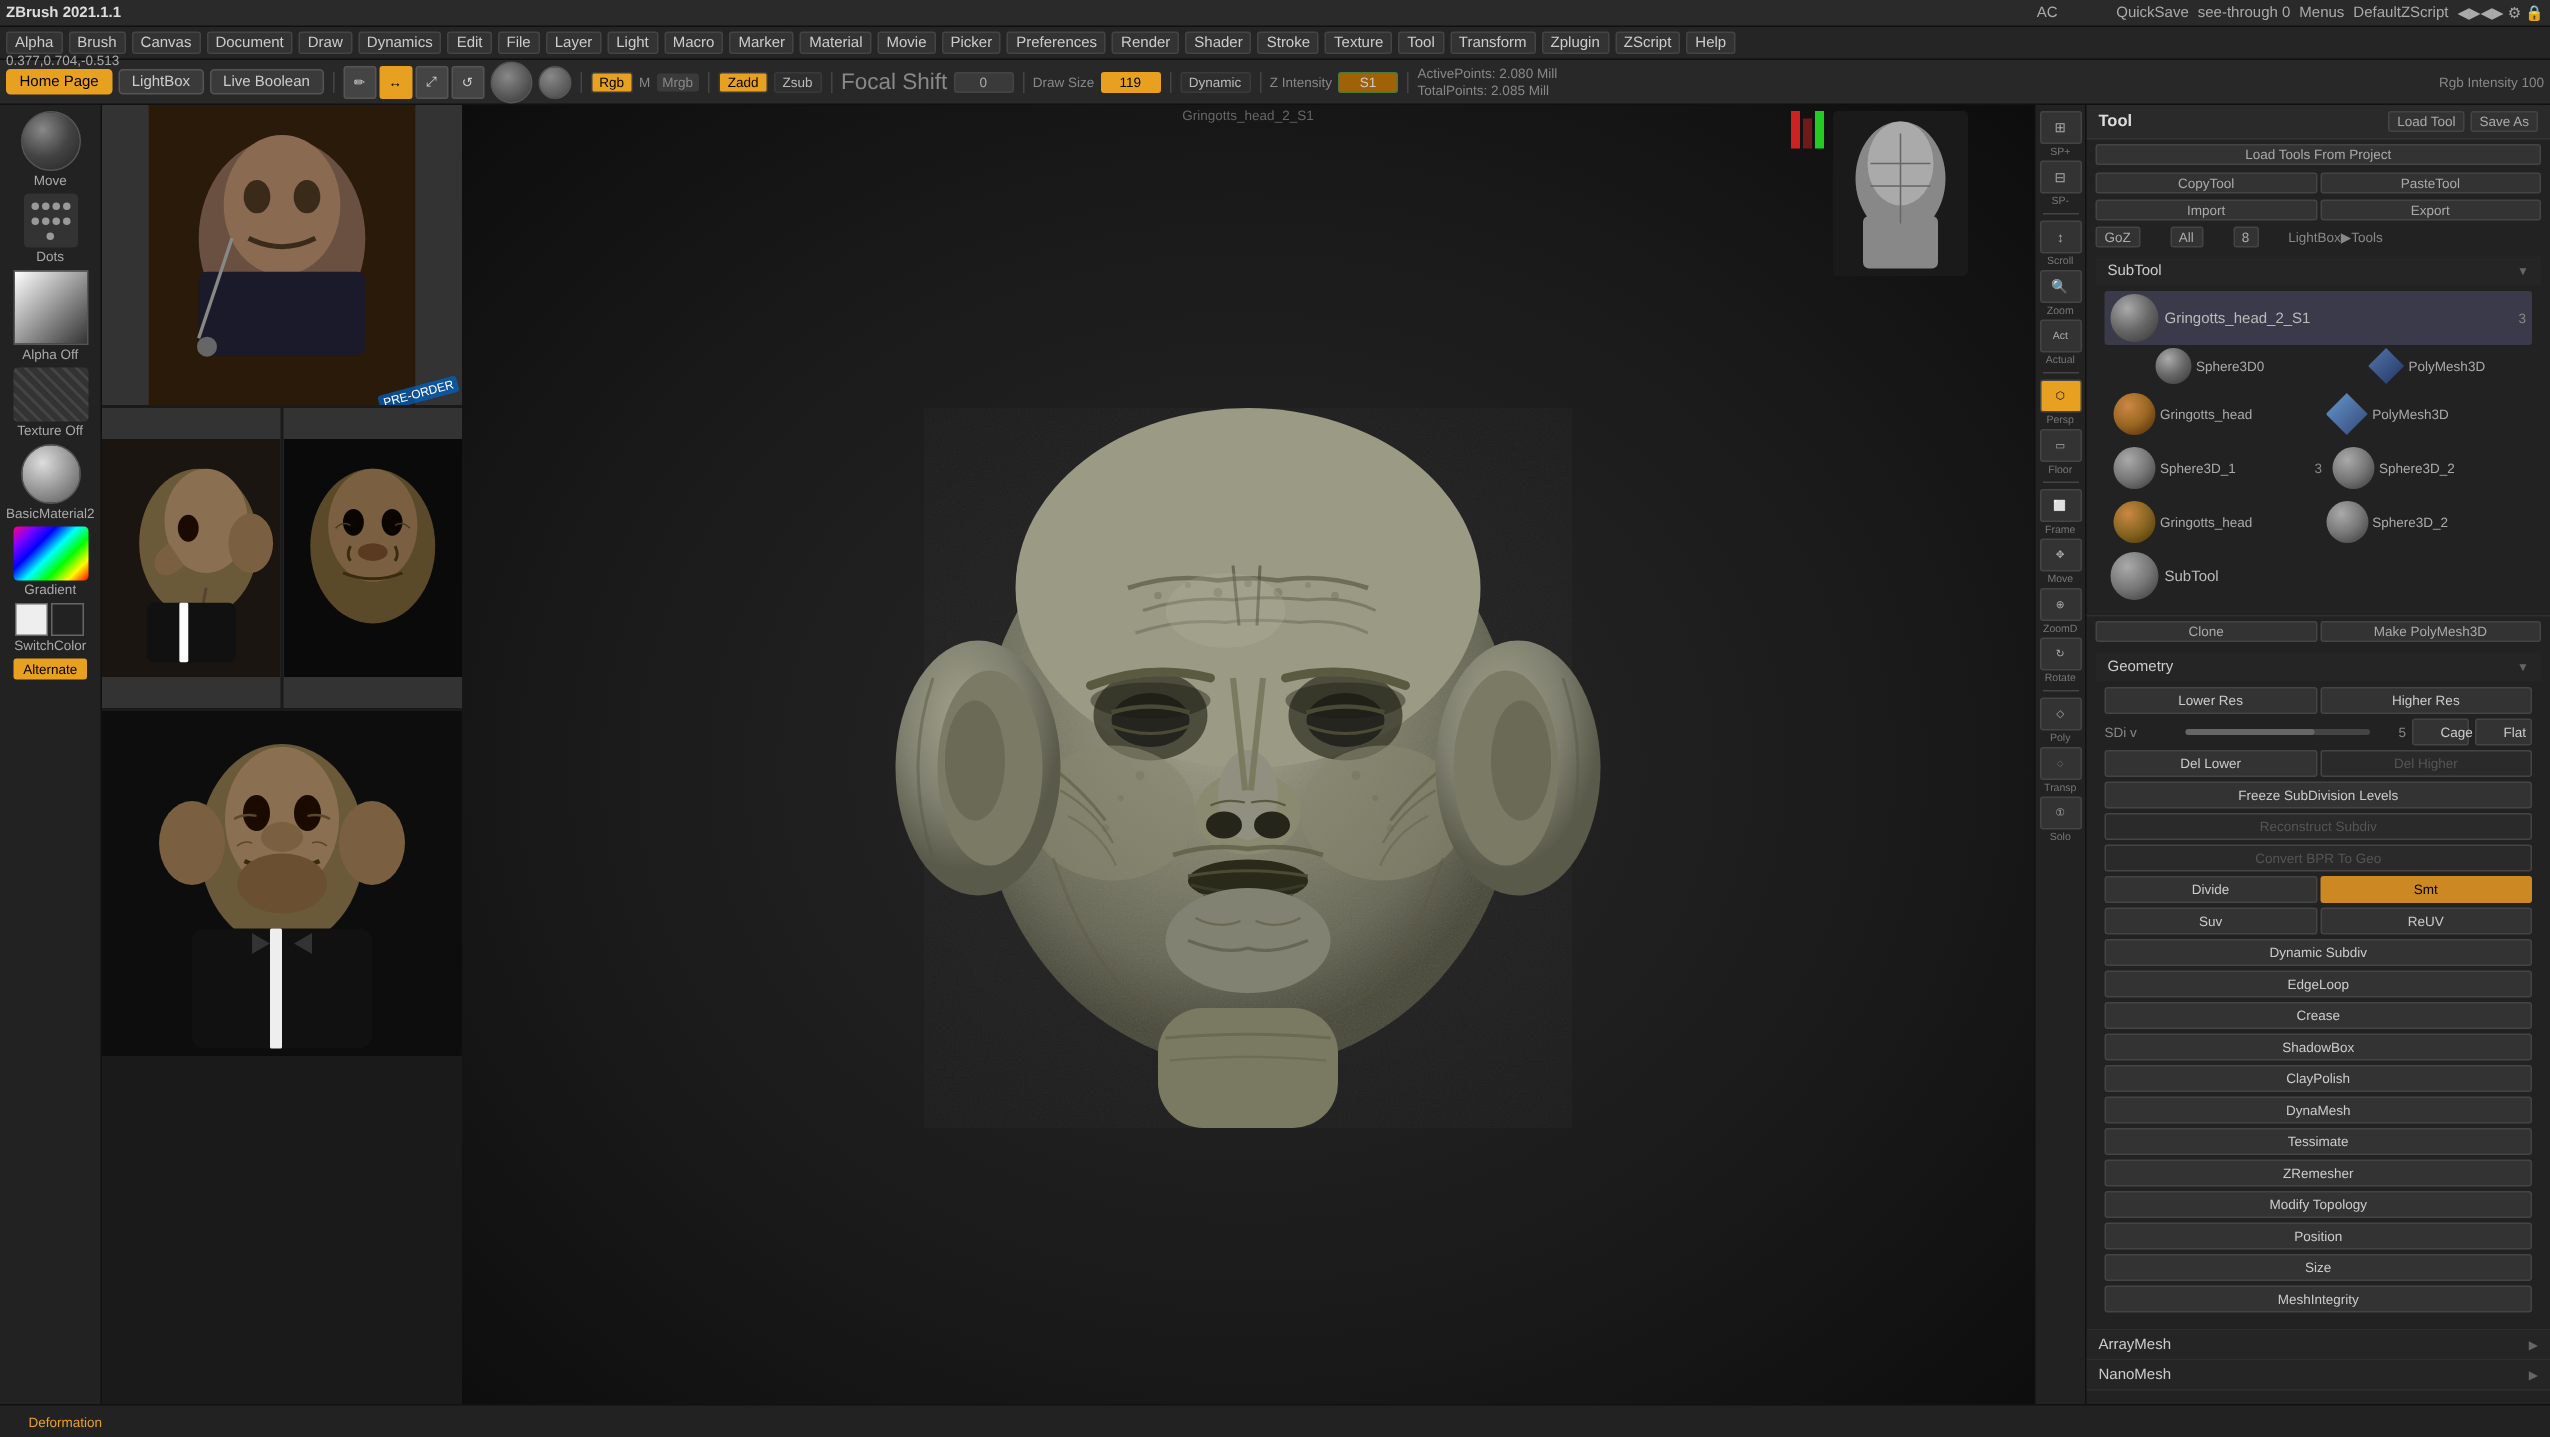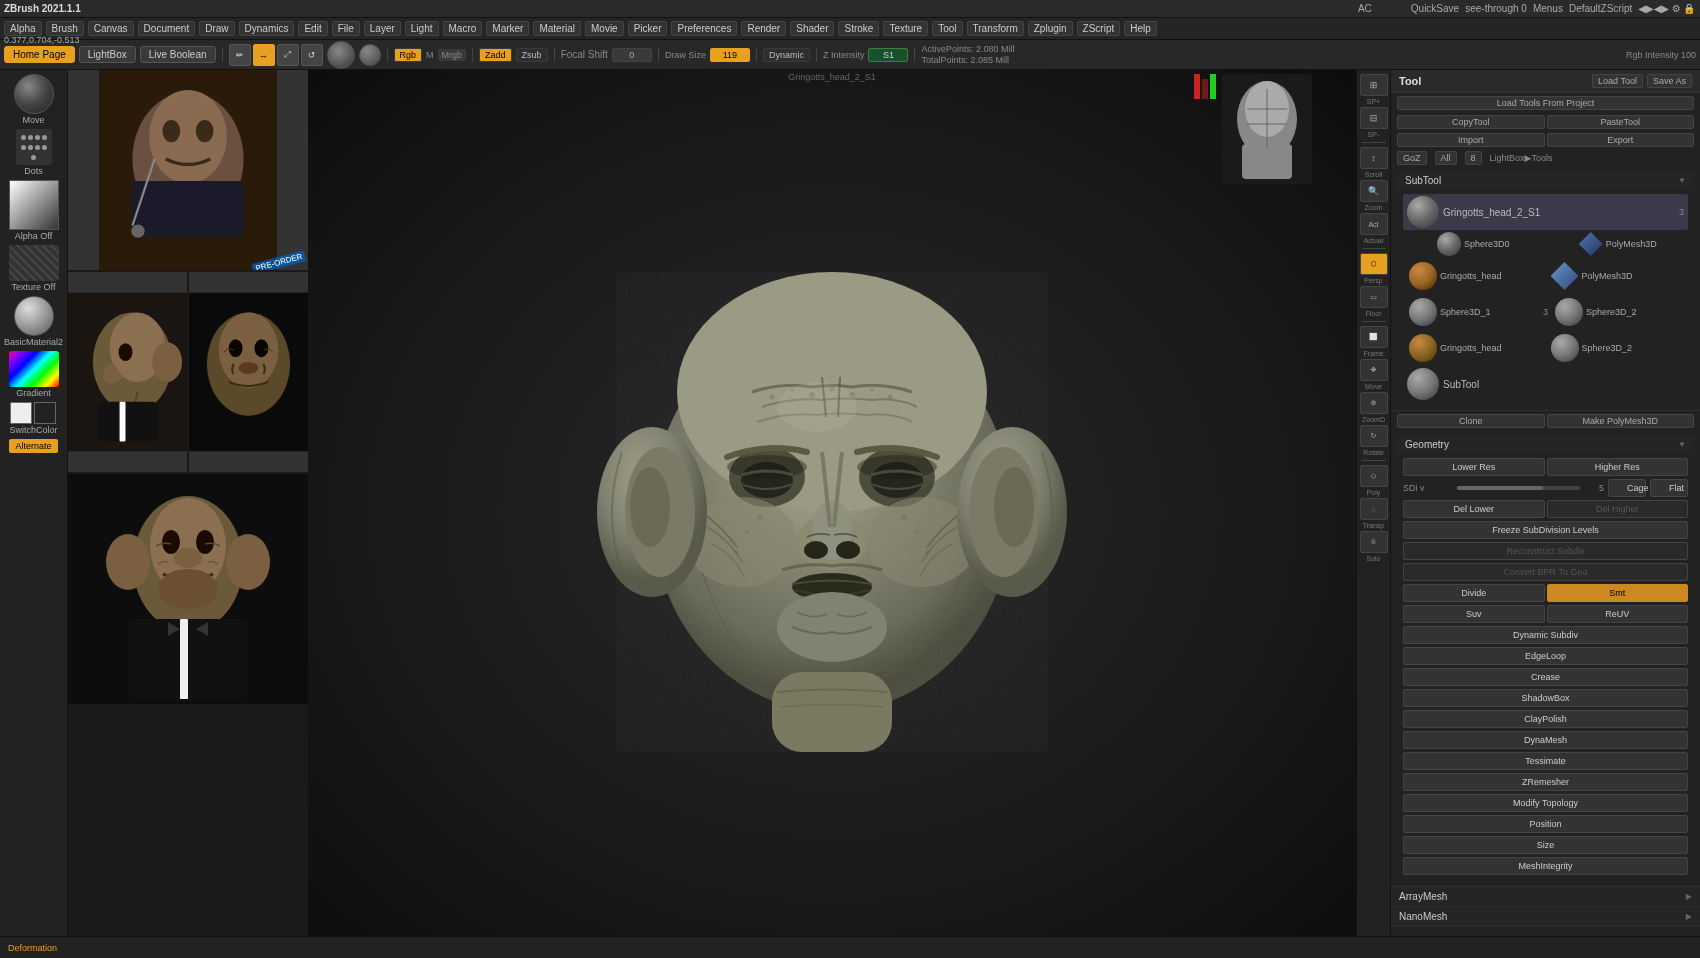--- a/index.html
+++ b/index.html
@@ -438,21 +438,21 @@
 
     
     #bottom-bar {
       position: absolute;
       bottom: 0;
       width: 100%;
       height: 22px;
       background: #222;
       display: flex;
       align-items: center;
-      padding: 0 8px;
+      padding: 0 19px;
       border-top: 1px solid #111;
       gap: 8px;
     }
     .bottom-item {
       font-size: 9px;
       color: #888;
     }
     .bottom-item.highlight {
       color: #e8a020;
     }
@@ -572,30 +572,30 @@
   <div class="brush-indicator"></div>
   <div style="width:22px;height:22px;border-radius:50%;background:radial-gradient(circle at 35% 30%,#888,#444);border:1px solid #555;cursor:pointer;"></div>
   <div class="toolbar-sep"></div>
   <span class="mode-btn active-orange">Rgb</span>
   <span style="font-size:9px;color:#888;">M</span>
   <span style="font-size:9px;color:#888;background:#3a3a3a;padding:1px 4px;border-radius:2px;cursor:pointer;">Mrgb</span>
   <div class="toolbar-sep"></div>
   <span class="mode-btn active-orange">Zadd</span>
   <span class="mode-btn">Zsub</span>
   <div class="toolbar-sep"></div>
-  <span style="font-size:10px;color:#888;">Focal Shift</span>
+  <span style="font-size:15px;color:#888;">Focal Shift</span>
   <div style="width:40px;height:14px;background:#3a3a3a;border:1px solid #444;border-radius:2px;display:flex;align-items:center;justify-content:center;font-size:9px;color:#aaa;cursor:pointer;">0</div>
   <div class="toolbar-sep"></div>
   <span style="font-size:9px;color:#888;">Draw Size</span>
   <div style="width:40px;height:14px;background:#e8a020;border:1px solid #e8a020;border-radius:2px;display:flex;align-items:center;justify-content:center;font-size:9px;color:#000;cursor:pointer;">119</div>
   <div class="toolbar-sep"></div>
   <span class="mode-btn">Dynamic</span>
   <div class="toolbar-sep"></div>
   <span style="font-size:9px;color:#888;">Z Intensity</span>
-  <div style="width:40px;height:14px;background:#14532d;border:1px solid #4a7a3a;border-radius:2px;display:flex;align-items:center;justify-content:center;font-size:9px;color:#ccc;cursor:pointer;">S1</div>
+  <div style="width:40px;height:14px;background:#a16207;border:1px solid #4a7a3a;border-radius:2px;display:flex;align-items:center;justify-content:center;font-size:9px;color:#ccc;cursor:pointer;">S1</div>
   <div class="toolbar-sep"></div>
   <div style="display:flex;flex-direction:column;gap:1px;font-size:9px;color:#888;">
     <span>ActivePoints: 2.080 Mill</span>
     <span>TotalPoints: 2.085 Mill</span>
   </div>
   <span style="font-size:9px;color:#888;margin-left:auto;">Rgb Intensity 100</span>
 </div>
 
 <div id="coords-bar">
   <span>0.377,0.704,-0.513</span>
@@ -973,21 +973,21 @@
     </div>
     <div style="padding:2px 6px;display:flex;gap:2px;">
       <button class="tool-action-btn" style="flex:1;">CopyTool</button>
       <button class="tool-action-btn" style="flex:1;">PasteTool</button>
     </div>
     <div style="padding:2px 6px;display:flex;gap:2px;">
       <button class="tool-action-btn" style="flex:1;">Import</button>
       <button class="tool-action-btn" style="flex:1;">Export</button>
     </div>
 
-    <div style="padding:2px 6px;display:flex;gap:8px;align-items:center;">
+    <div style="padding:2px 6px;display:flex;gap:20px;align-items:center;">
       <button class="tool-action-btn">GoZ</button>
       <button class="tool-action-btn">All</button>
       <button class="tool-action-btn">8</button>
       <span style="font-size:9px;color:#888;">LightBox▶Tools</span>
     </div>
 
     <div class="subtool-section panel-section">
       <div class="panel-section-header">
         <span class="panel-section-title">SubTool</span>
         <span class="panel-section-arrow">▼</span>

